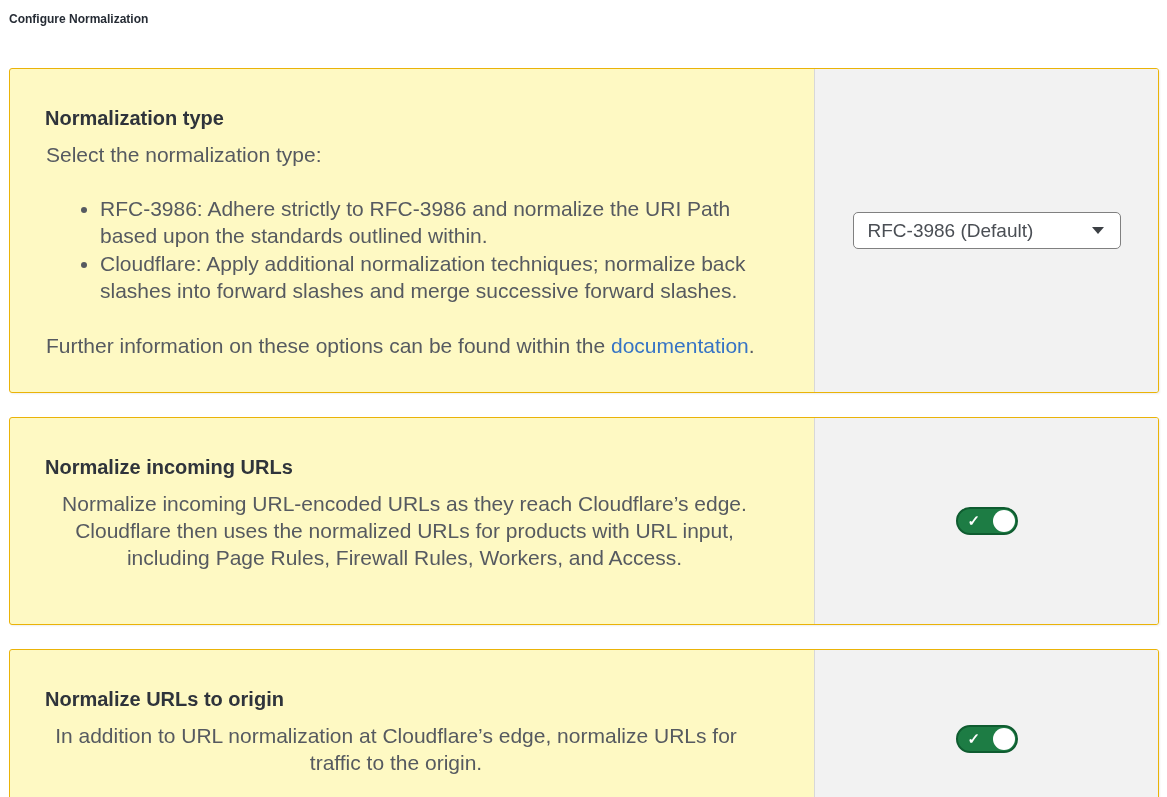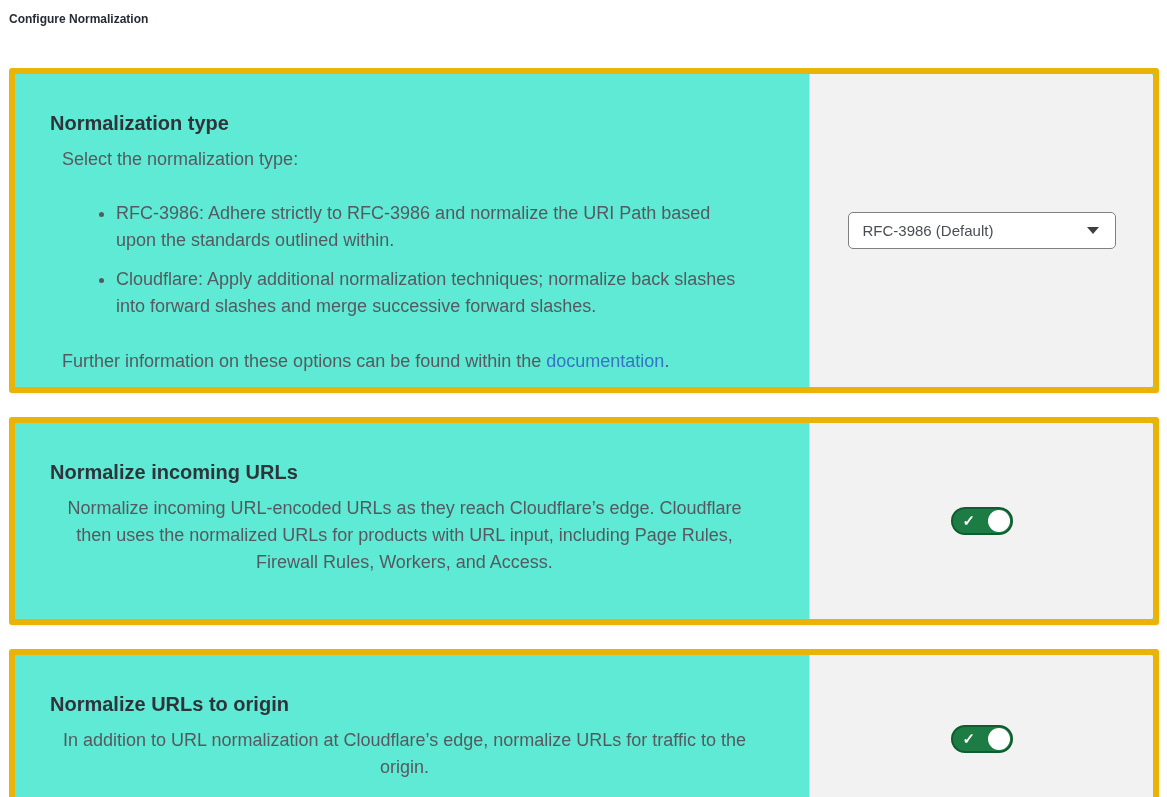--- a/index.html
+++ b/index.html
@@ -15,23 +15,23 @@
     margin: 0 0 0 1px;
     font-size: 12px;
     font-weight: 700;
     line-height: 23px;
     color: #262c35;
   }
 
   .card {
     width: 1150px;
     margin-left: 1px;
-    border: 6px solid #eab308;
+    border: 1px solid #eab308;
     border-radius: 3px;
-    background: #5eead4;
+    background: #fef9c3;
     display: flex;
     box-shadow: 1px 1px 2px rgba(0,0,0,0.07);
   }
   .card-1 { margin-top: 37px; height: 325px; }
   .card-2 { margin-top: 24px; height: 208px; }
   .card-3 { margin-top: 24px; height: 179px; }
 
   .card-content {
     flex: 1 1 auto;
     padding: 36px 50px 0 35px;
@@ -48,24 +48,24 @@
   }
 
   .card-heading {
     margin: 0;
     font-size: 20px;
     font-weight: 600;
     line-height: 26px;
     color: #2f343b;
   }
   .body-text, .intro-text, .footer-text, .bullet-list li {
-    font-size: 18px;
+    font-size: 21px;
     line-height: 27px;
     color: #565a60;
-    margin: 12px;
+    margin: 1px;
   }
   .intro-text { margin-top: 10px; }
   .bullet-list {
     margin: 27px 0 0 0;
     padding-left: 54px;
   }
   .bullet-list li { max-width: 662px; }
   .footer-text { margin-top: 28px; }
   .body-text { margin-top: 10px; text-align: center; }
   .maxw-2 { max-width: 730px; }
@@ -83,21 +83,21 @@
     background: #ffffff;
     border: 1px solid #808080;
     border-radius: 5px;
     display: flex;
     align-items: center;
     padding: 0 16px 0 14px;
     cursor: pointer;
     user-select: none;
   }
   .select-value {
-    font-size: 15px;
+    font-size: 19px;
     color: #4a4e54;
   }
   .caret-down {
     margin-left: auto;
     width: 0; height: 0;
     border-left: 6px solid transparent;
     border-right: 6px solid transparent;
     border-top: 7px solid #3c4045;
   }
 

